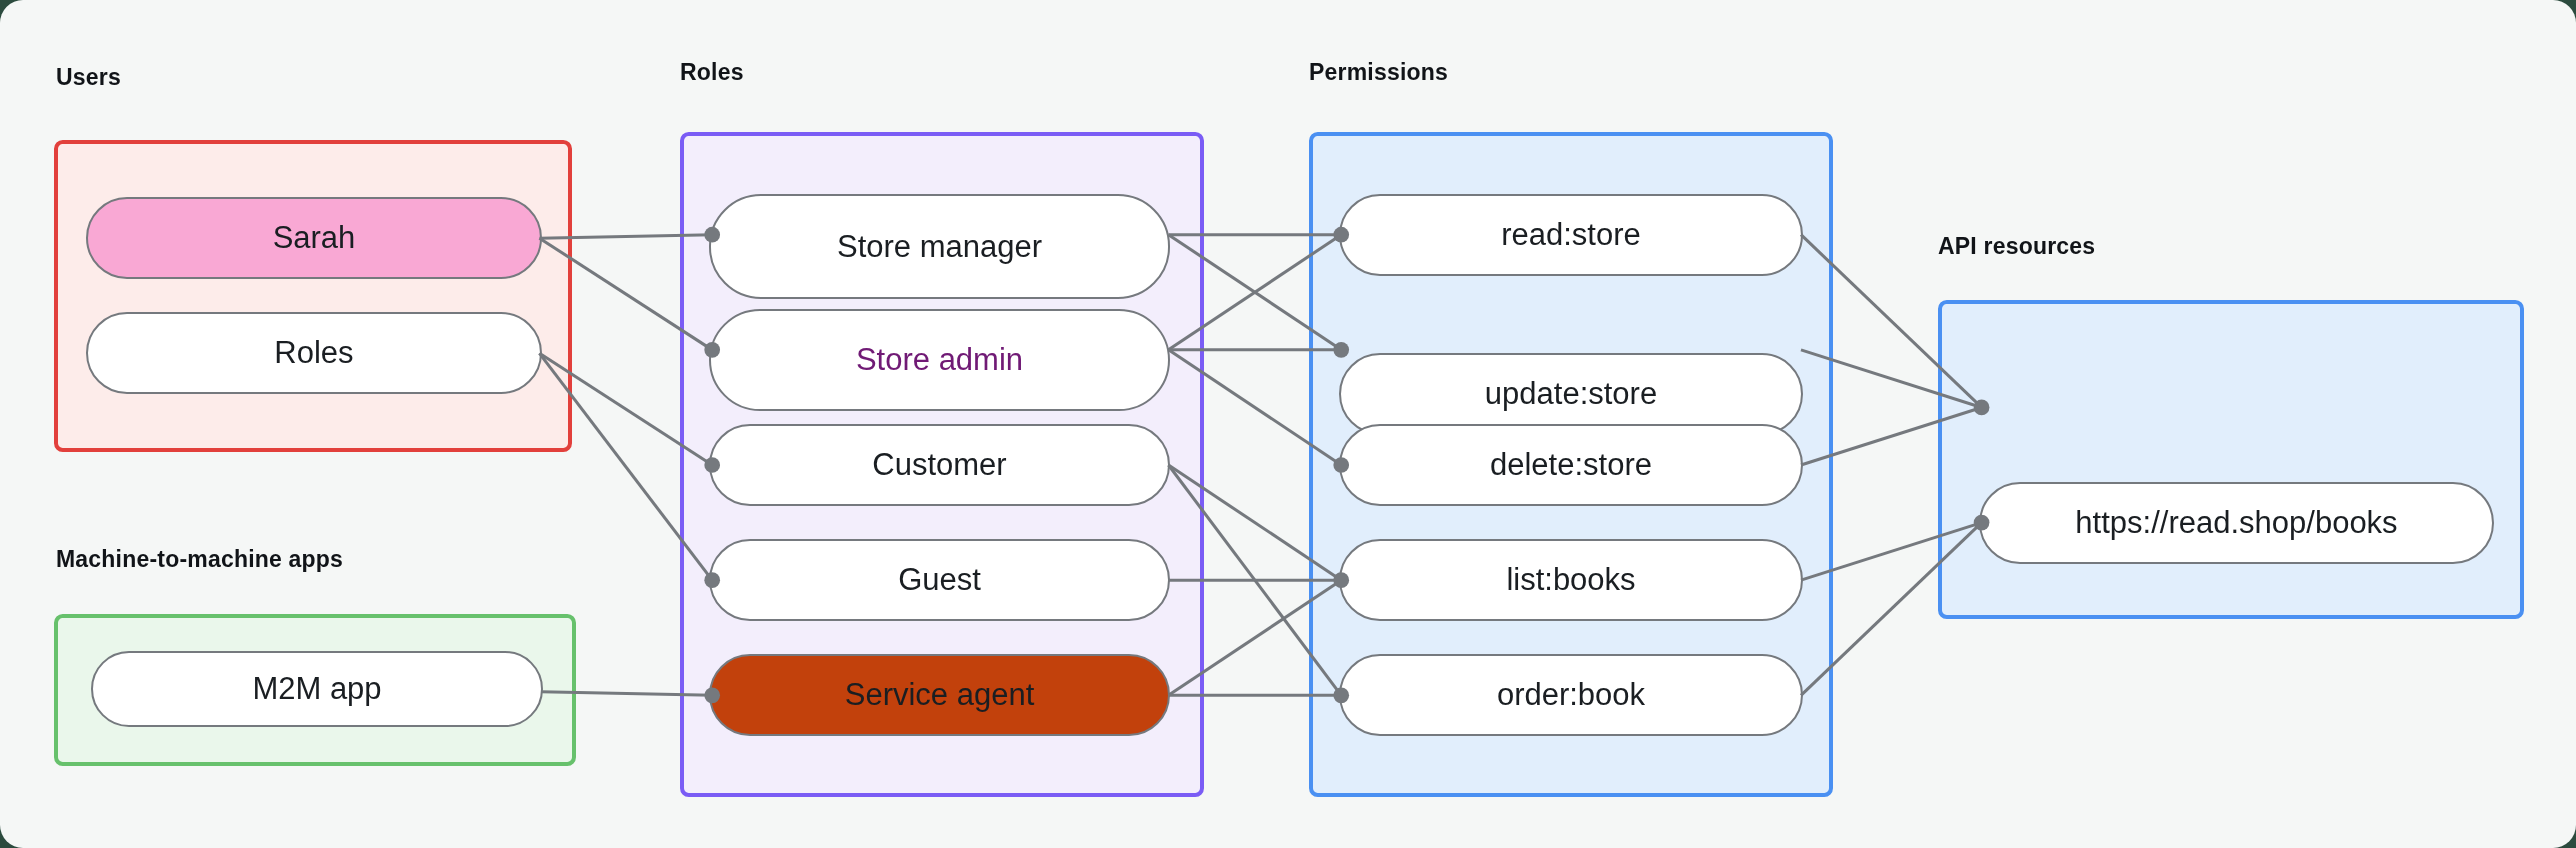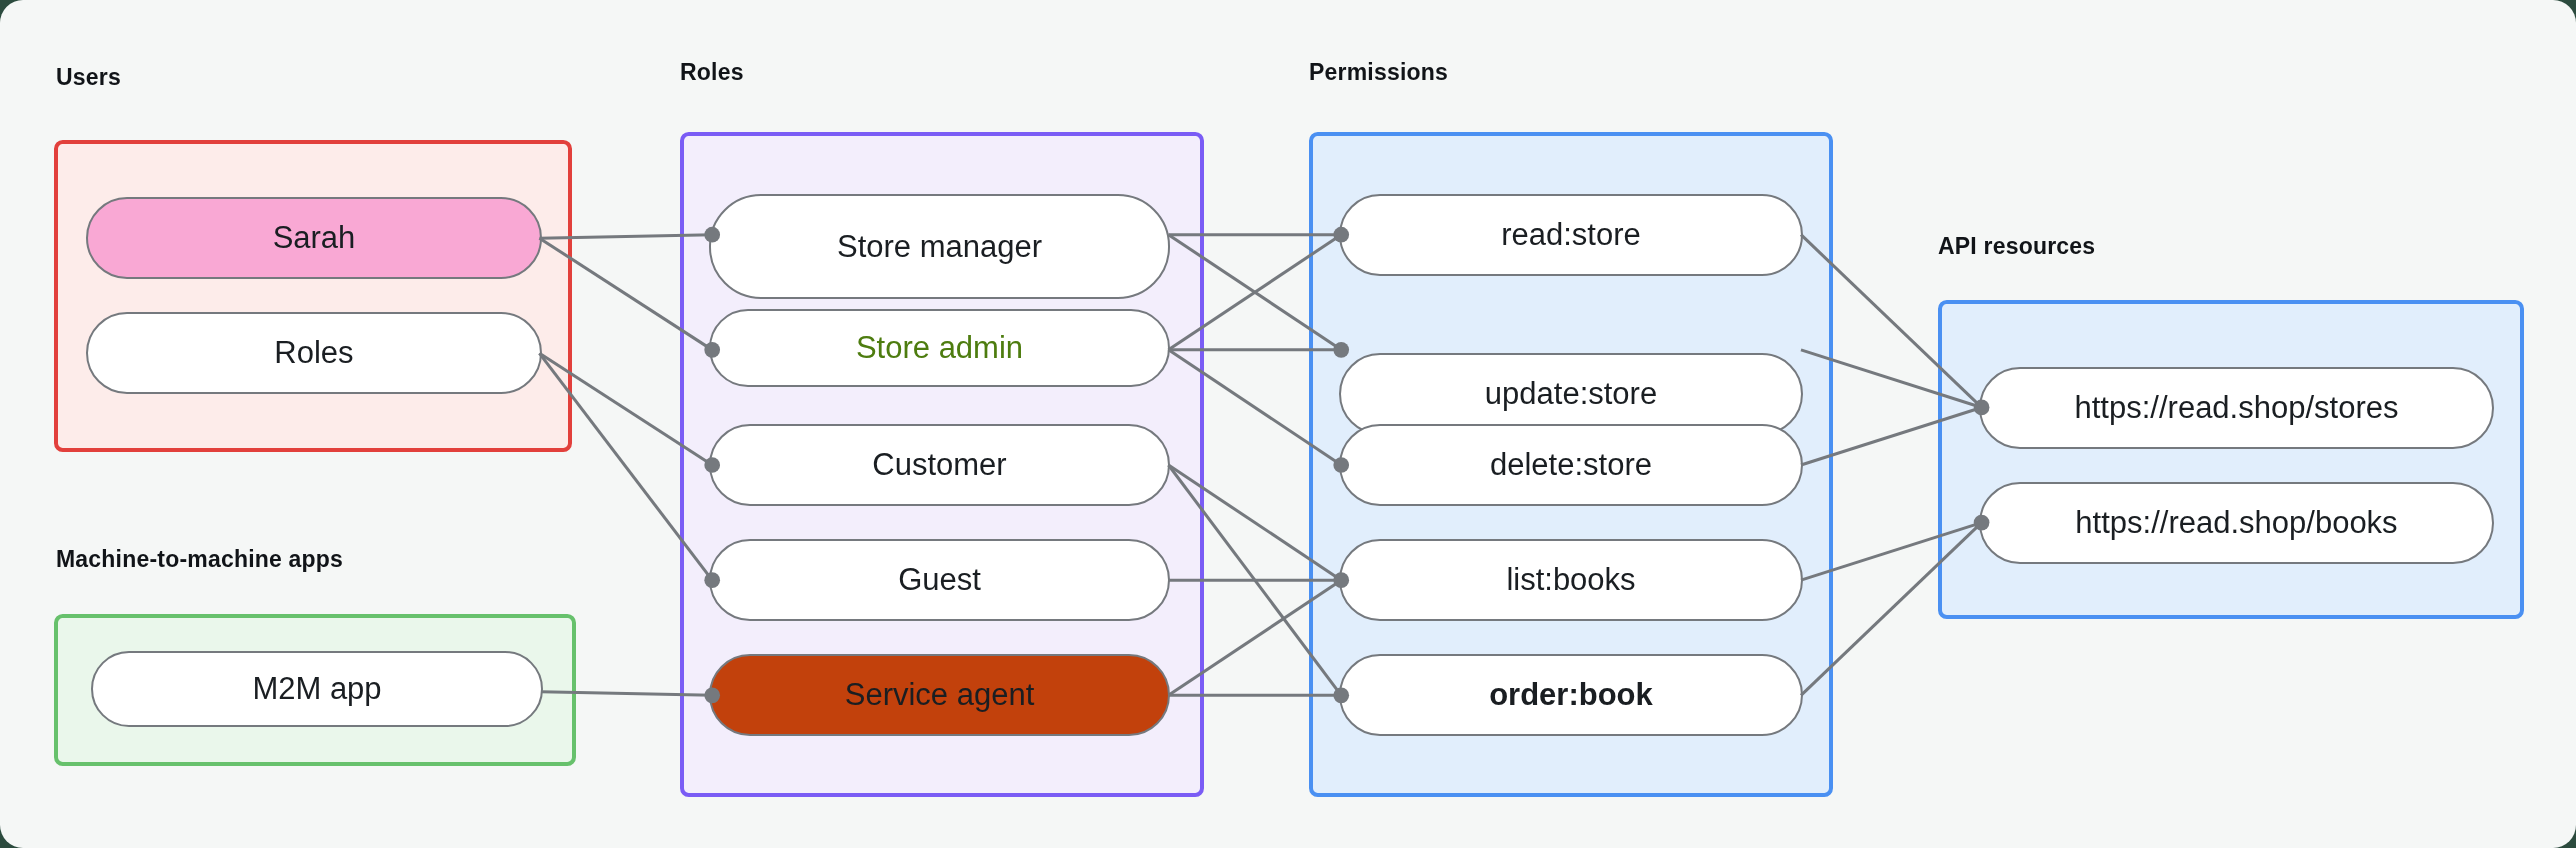--- a/index.html
+++ b/index.html
@@ -60,32 +60,31 @@
   <div class="group-box" style="left: 680px; top: 132px; width: 524px; height: 665px; border-color: rgb(122, 92, 245); background: rgb(243, 238, 252);"></div>
   <div class="group-box" style="left: 1309px; top: 132px; width: 524px; height: 665px; border-color: rgb(74, 144, 242); background: rgb(225, 238, 252);"></div>
   <div class="group-box" style="left: 1938px; top: 300px; width: 586px; height: 319px; border-color: rgb(74, 144, 242); background: rgb(225, 238, 252);"></div>
 
   <div class="pill" style="left: 86px; top: 197px; width: 456px; height: 82px; border-color: rgb(117, 121, 126); background: #f9a8d4; color: rgb(26, 30, 34);">Sarah</div>
   <div class="pill" style="left: 86px; top: 312px; width: 456px; height: 82px; border-color: rgb(117, 121, 126); background: rgb(255, 255, 255); color: rgb(26, 30, 34);">Roles</div>
 
   <div class="pill" style="left: 91px; top: 651px; width: 452px; height: 76px; border-color: rgb(117, 121, 126); background: rgb(255, 255, 255); color: rgb(26, 30, 34);">M2M app</div>
 
   <div class="pill" style="left: 709px; top: 194px; width: 461px; height: 105px; border-color: rgb(117, 121, 126); background: rgb(255, 255, 255); color: rgb(26, 30, 34);">Store manager</div>
-  <div class="pill" style="left: 709px; top: 309px; width: 461px; height: 78px; border-color: rgb(117, 121, 126); background: rgb(255, 255, 255); color: #4d7c0f;">Store admin</div>
+  <div class="pill" style="left: 709px; top: 309px; width: 461px; height: 102px; border-color: rgb(117, 121, 126); background: rgb(255, 255, 255); color: #701a75;">Store admin</div>
   <div class="pill" style="left: 709px; top: 539px; width: 461px; height: 82px; border-color: rgb(117, 121, 126); background: rgb(255, 255, 255); color: rgb(26, 30, 34);">Guest</div>
   <div class="pill" style="left: 709px; top: 424px; width: 461px; height: 82px; border-color: rgb(117, 121, 126); background: rgb(255, 255, 255); color: rgb(26, 30, 34);">Customer</div>
   <div class="pill" style="left: 709px; top: 654px; width: 461px; height: 82px; border-color: rgb(117, 121, 126); background: #c2410c; color: rgb(26, 30, 34);">Service agent</div>
 
   <div class="pill" style="left: 1339px; top: 194px; width: 464px; height: 82px; border-color: rgb(117, 121, 126); background: rgb(255, 255, 255); color: rgb(26, 30, 34);">read:store</div>
   <div class="pill" style="left: 1339px; top: 309px; width: 464px; height: 82px; border-color: rgb(117, 121, 126); background: rgb(255, 255, 255); color: rgb(26, 30, 34); margin-top: 44px;">update:store</div>
   <div class="pill" style="left: 1339px; top: 424px; width: 464px; height: 82px; border-color: rgb(117, 121, 126); background: rgb(255, 255, 255); color: rgb(26, 30, 34);">delete:store</div>
   <div class="pill" style="left: 1339px; top: 539px; width: 464px; height: 82px; border-color: rgb(117, 121, 126); background: rgb(255, 255, 255); color: rgb(26, 30, 34);">list:books</div>
-  <div class="pill" style="left: 1339px; top: 654px; width: 464px; height: 82px; border-color: rgb(117, 121, 126); background: rgb(255, 255, 255); color: rgb(26, 30, 34); font-weight: bold;">order:book</div>
+  <div class="pill" style="left: 1339px; top: 654px; width: 464px; height: 82px; border-color: rgb(117, 121, 126); background: rgb(255, 255, 255); color: rgb(26, 30, 34);">order:book</div>
 
-  <div class="pill" style="left: 1979px; top: 367px; width: 515px; height: 82px; border-color: rgb(117, 121, 126); background: rgb(255, 255, 255); color: rgb(26, 30, 34);">https://read.shop/stores</div>
   <div class="pill" style="left: 1979px; top: 482px; width: 515px; height: 82px; border-color: rgb(117, 121, 126); background: rgb(255, 255, 255); color: rgb(26, 30, 34);">https://read.shop/books</div>
 
   <svg class="edges-layer" xmlns="http://www.w3.org/2000/svg" viewBox="0 0 2952 972" width="2576" height="848">
       <line x1="618" y1="273" x2="816" y2="269" stroke="#75797e" stroke-width="3.5"></line>
       <line x1="618" y1="273" x2="816" y2="401" stroke="#75797e" stroke-width="3.5"></line>
       <line x1="618" y1="405" x2="816" y2="533" stroke="#75797e" stroke-width="3.5"></line>
       <line x1="618" y1="405" x2="816" y2="665" stroke="#75797e" stroke-width="3.5"></line>
       <line x1="620" y1="793" x2="816" y2="797" stroke="#75797e" stroke-width="3.5"></line>
       <line x1="1339" y1="269" x2="1537" y2="269" stroke="#75797e" stroke-width="3.5"></line>
       <line x1="1339" y1="269" x2="1537" y2="401" stroke="#75797e" stroke-width="3.5"></line>

